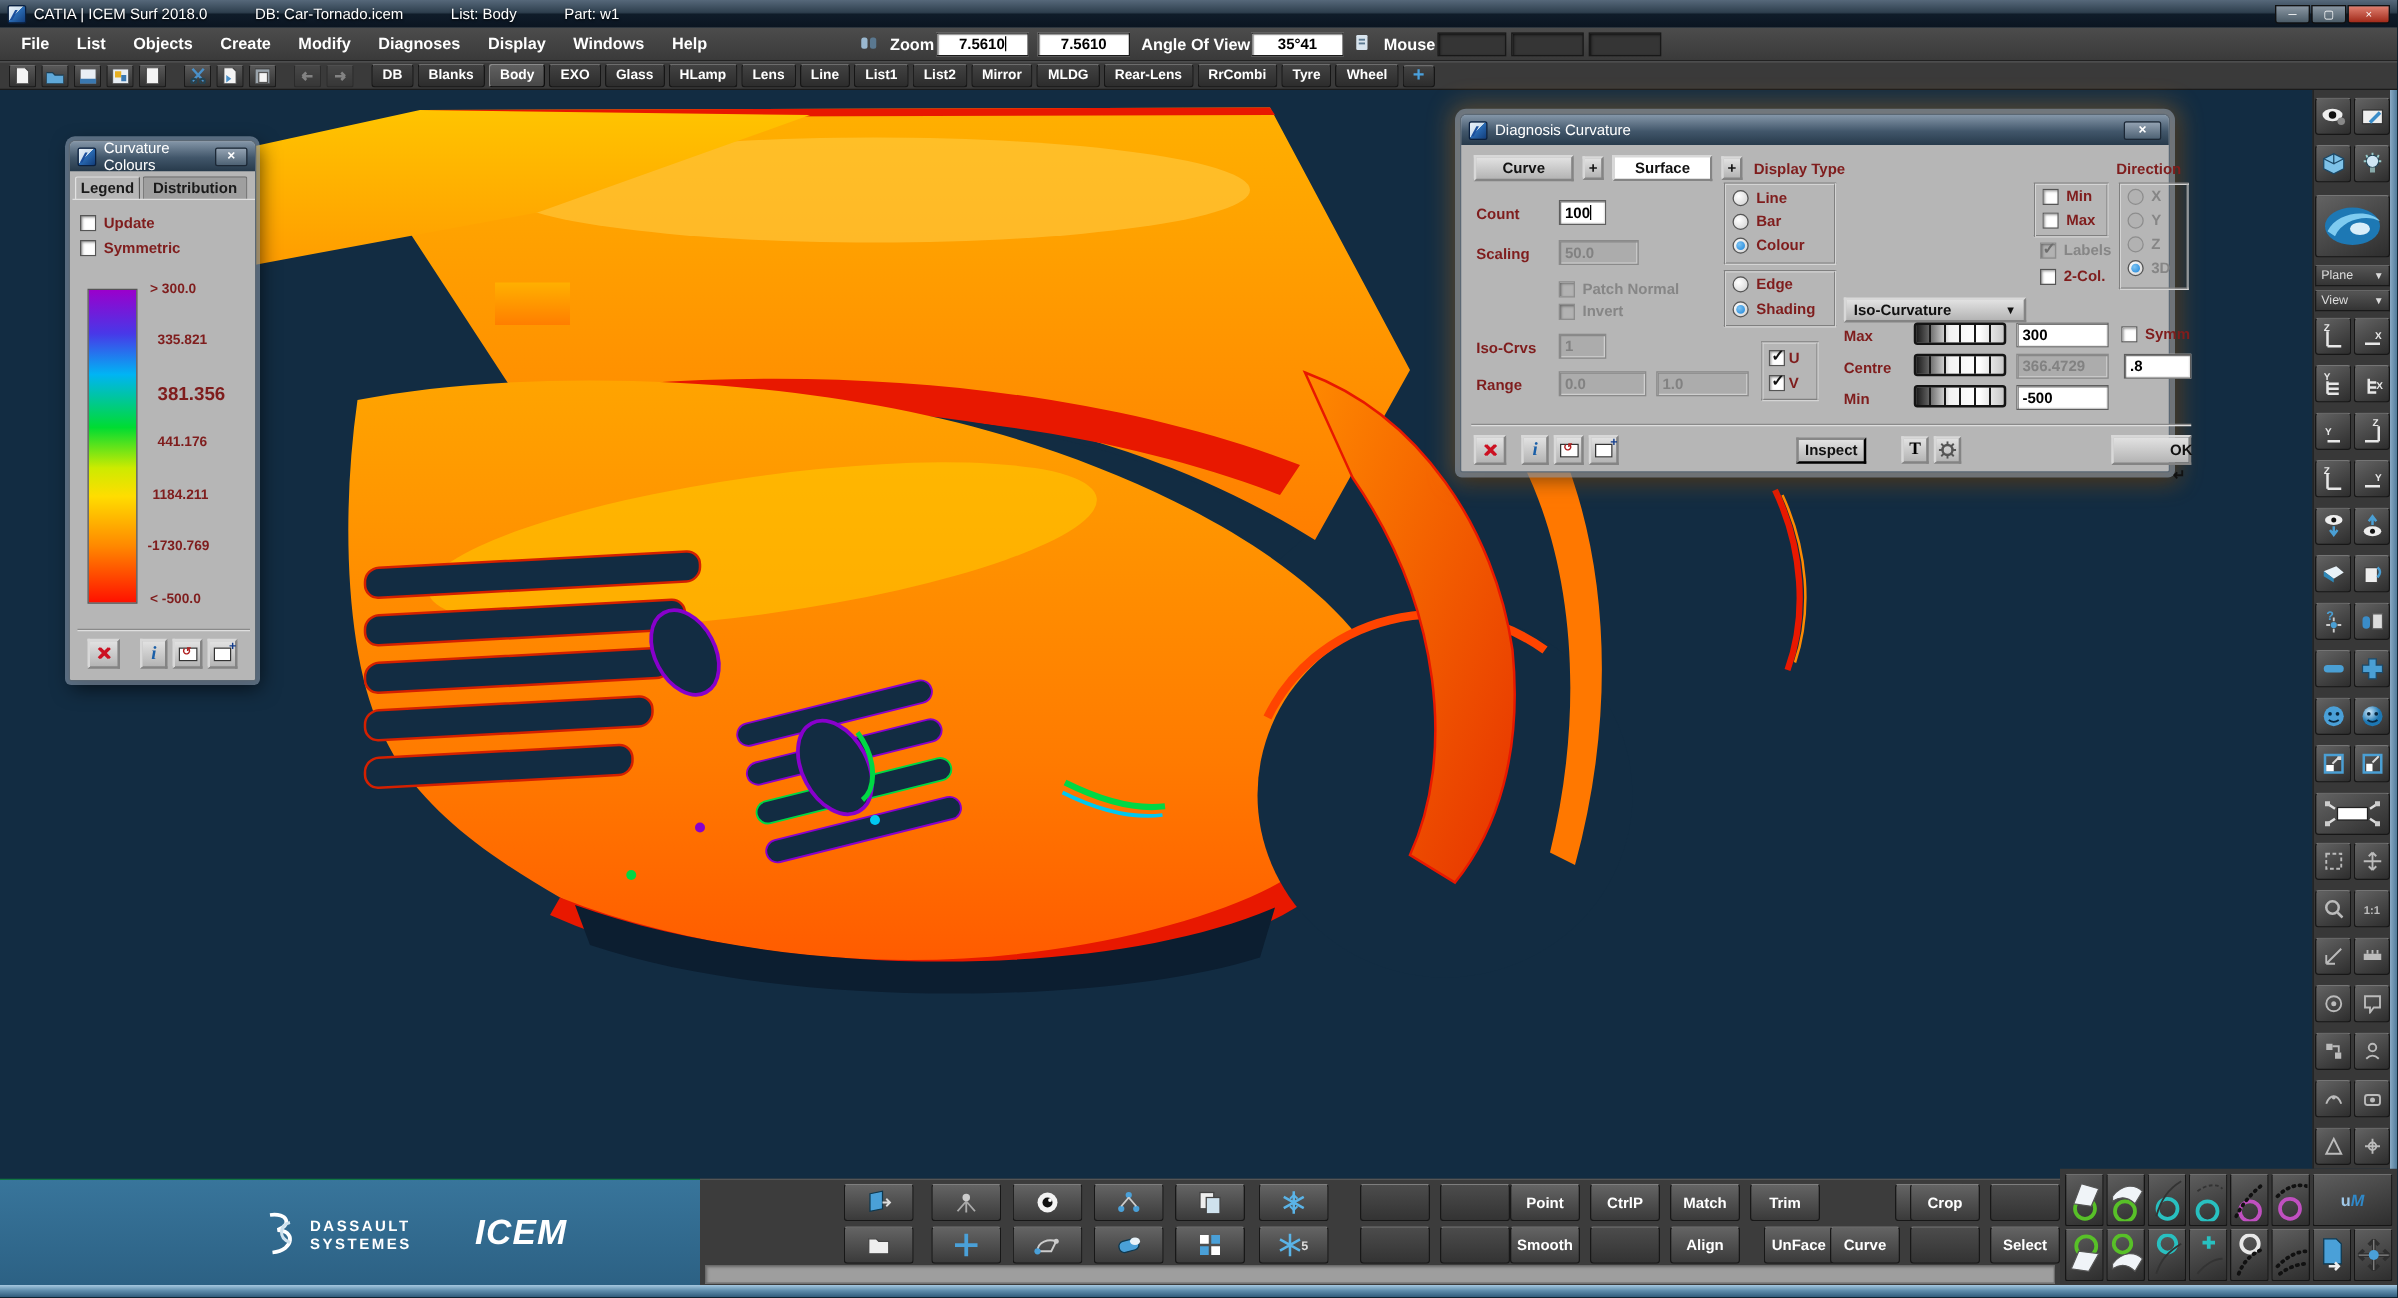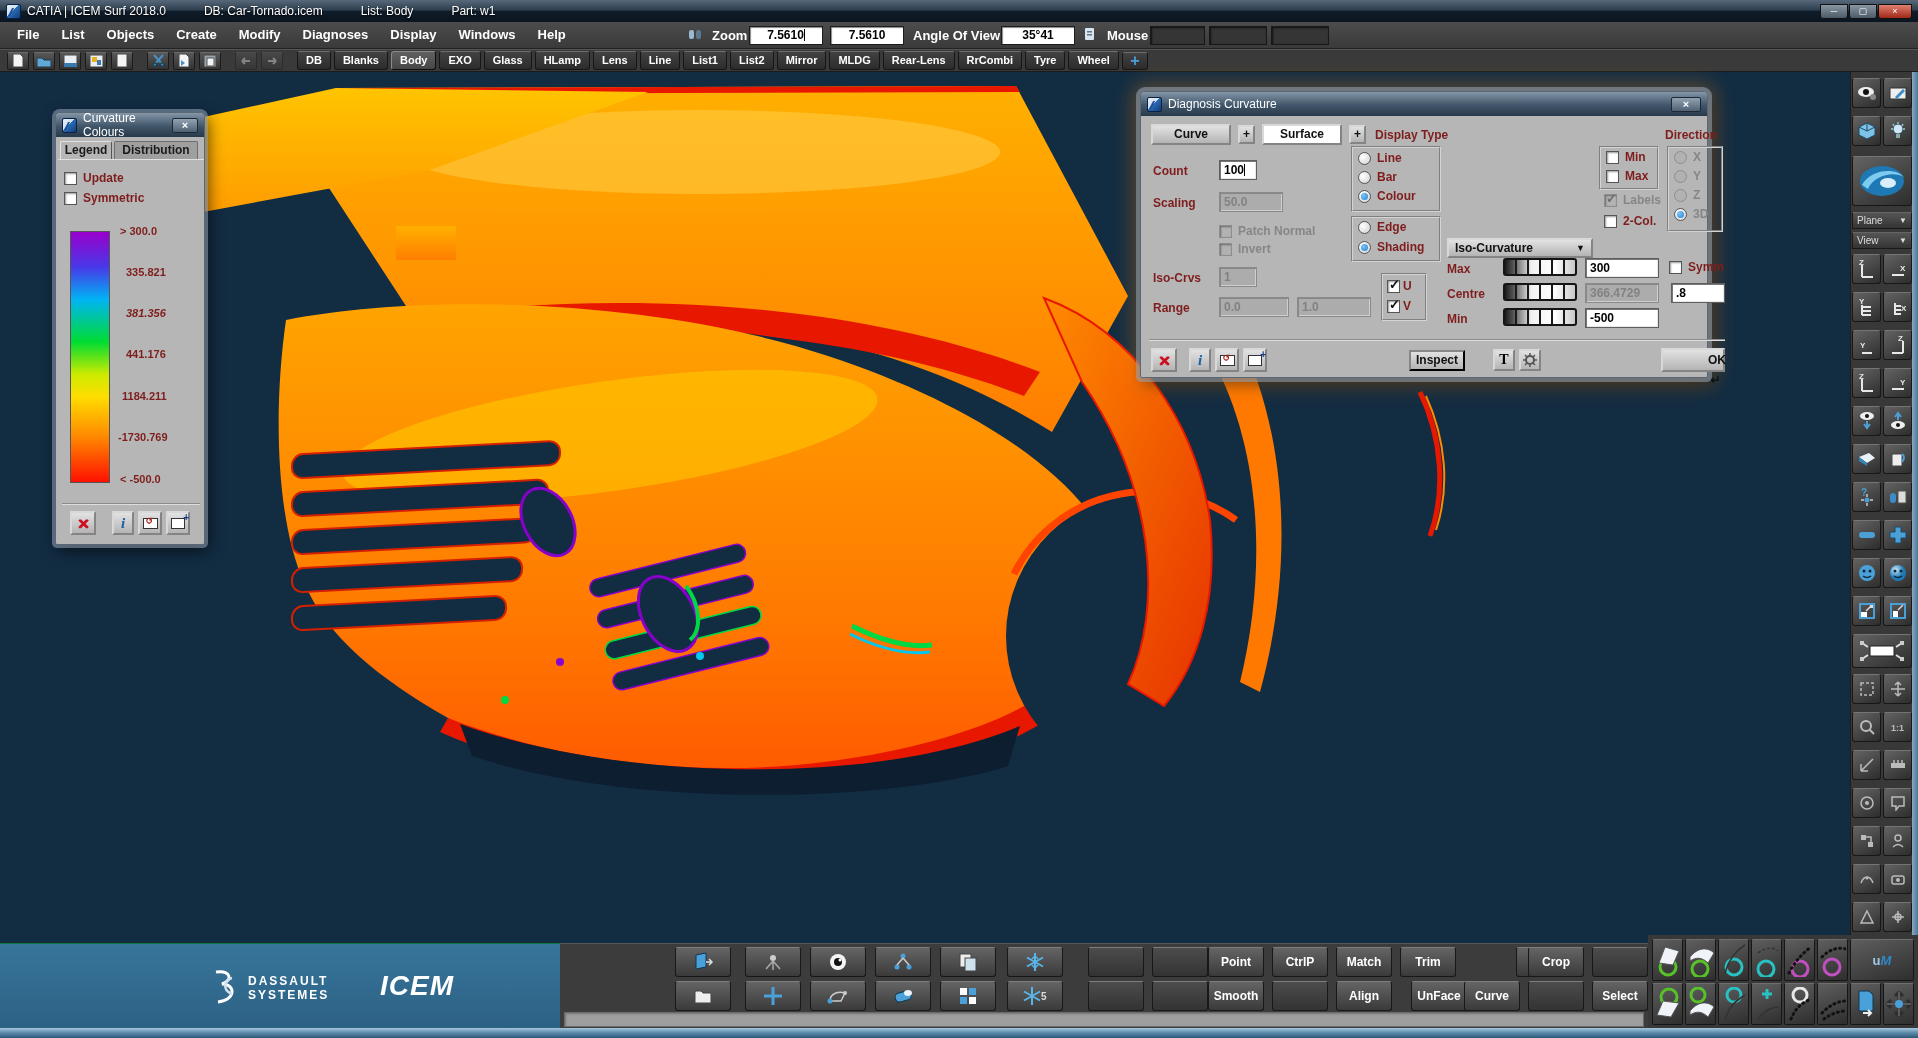--- a/index.html
+++ b/index.html
@@ -351,42 +351,42 @@
       <span class="lbl">Update</span>
     </div>
     <div class="wrow" style="left:8px;top:78px;">
       <span class="cb"></span>
       <span class="lbl">Symmetric</span>
     </div>
 
     <div class="legendbar" style="left:14px;top:118px;width:40px;height:252px;"></div>
     <div class="lbl abs" style="left:64px;top:112px;font-size:11px;">&gt; 300.0</div>
     <div class="lbl abs" style="left:70px;top:153px;font-size:11px;">335.821</div>
-    <div class="lbl abs" style="left:70px;top:194px;font-size:11px;font-style:italic;">381.356</div>
+    <div class="lbl abs" style="left:70px;top:194px;font-size:15px;">381.356</div>
     <div class="lbl abs" style="left:70px;top:235px;font-size:11px;">441.176</div>
     <div class="lbl abs" style="left:66px;top:277px;font-size:11px;">1184.211</div>
     <div class="lbl abs" style="left:62px;top:318px;font-size:11px;">-1730.769</div>
     <div class="lbl abs" style="left:64px;top:360px;font-size:11px;">&lt; -500.0</div>
 
     <div class="abs" style="left:6px;top:390px;width:138px;border-top:1px solid #8a8a8a;border-bottom:1px solid #dedede;"></div>
     <div class="mini abs" style="left:14px;top:398px;width:26px;height:24px;">
         <span class="redx">×</span>
       </div>
     <div class="mini abs" style="left:56px;top:398px;width:22px;height:24px;">
         <span class="infoi">i</span>
       </div>
     <div class="mini abs" style="left:82px;top:398px;width:24px;height:24px;">
         <span class="scrico"></span>
       </div>
     <div class="mini abs" style="left:110px;top:398px;width:24px;height:24px;">
         <span class="tileico"></span>
       </div>
   </div>
 
-  <div class="float" style="left:1140px;top:91px;width:568px;height:287px;box-shadow:0 0 0 4px rgba(150,165,185,.55),0 0 20px 8px rgba(255,150,30,.3),3px 5px 16px rgba(0,0,0,.65);">
+  <div class="float" style="left:1168px;top:91px;width:568px;height:287px;box-shadow:0 0 0 4px rgba(150,165,185,.55),0 0 20px 8px rgba(255,150,30,.3),3px 5px 16px rgba(0,0,0,.65);">
     <div class="ftb">
       <div class="appicon" style="margin:0;"></div>
       <span>Diagnosis Curvature</span>
       <div class="fclose">×</div>
     </div>
 
     <div class="btn abs" style="left:10px;top:32px;width:80px;height:21px;line-height:17px;">Curve</div>
     <div class="btn abs" style="left:97px;top:33px;width:17px;height:19px;line-height:15px;">+</div>
     <div class="btn white abs" style="left:121px;top:32px;width:80px;height:21px;line-height:17px;">Surface</div>
     <div class="btn abs" style="left:208px;top:33px;width:17px;height:19px;line-height:15px;">+</div>

